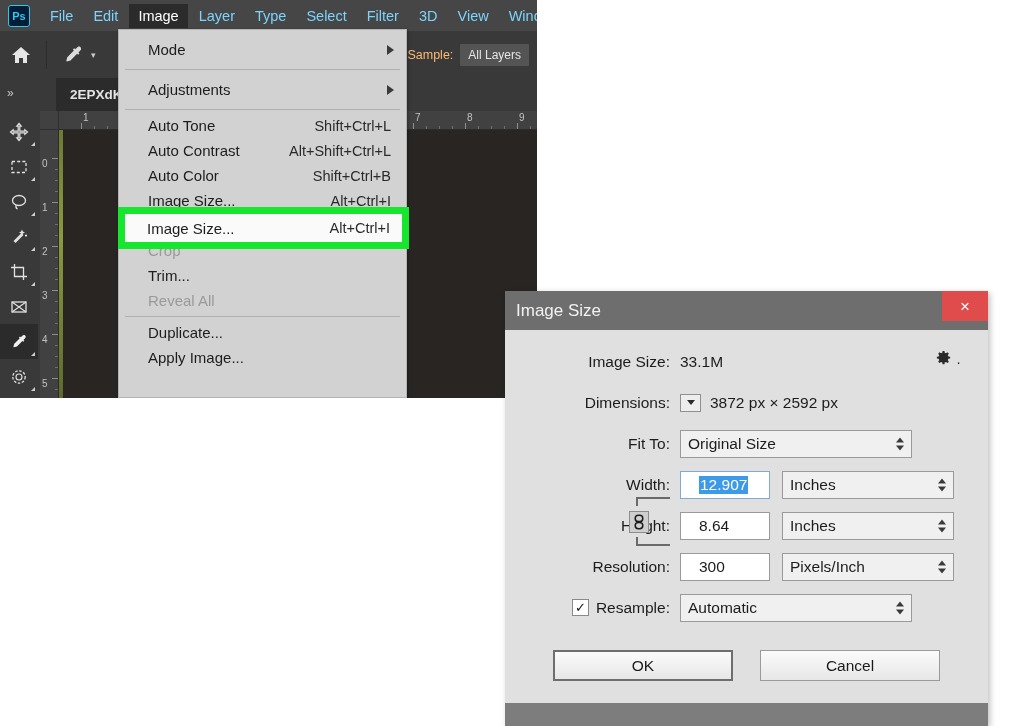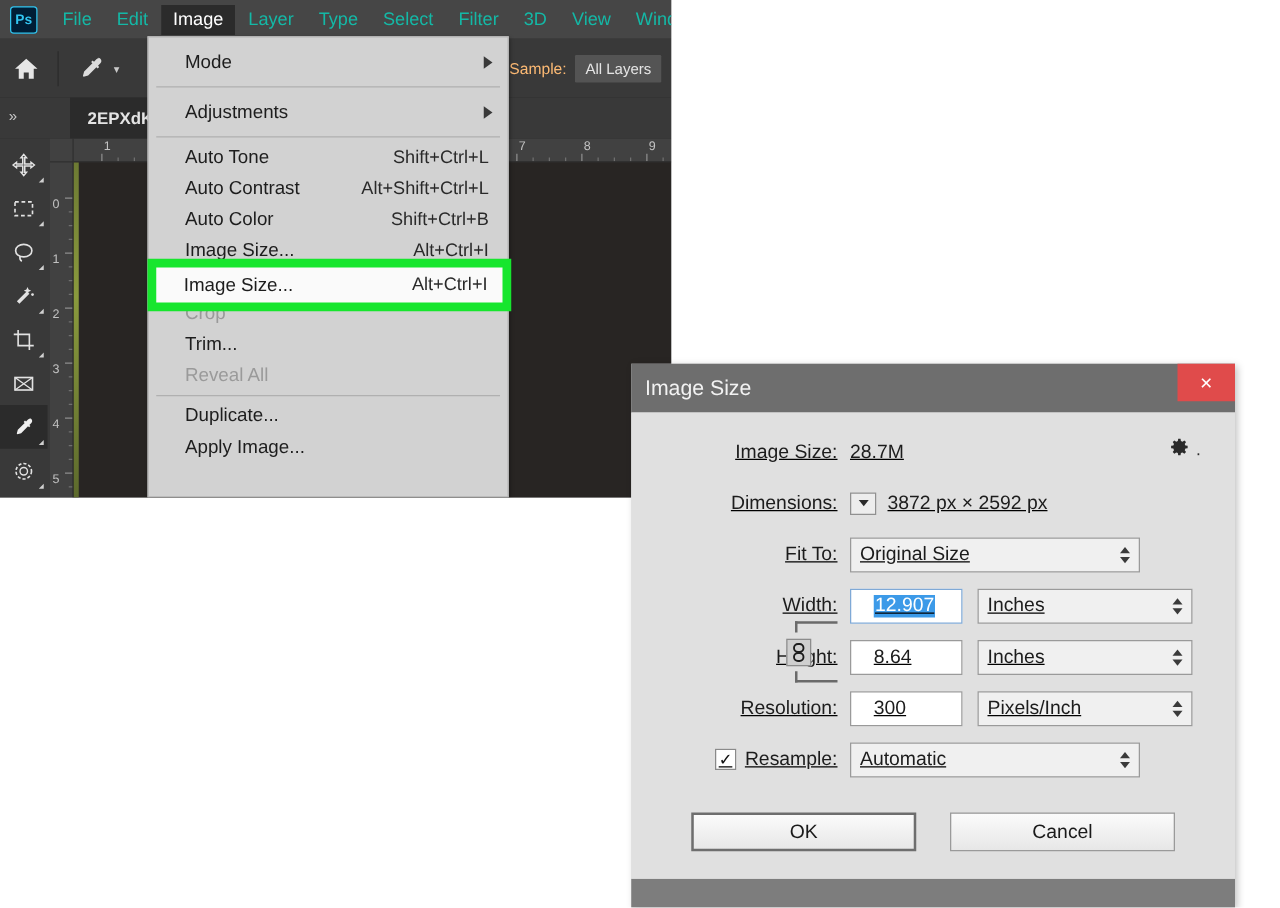--- a/index.html
+++ b/index.html
@@ -31,21 +31,21 @@
   .ps-logo {
     width: 22px; height: 22px; margin-left: 8px; margin-right: 10px;
     border: 1.5px solid #31c5f0; border-radius: 3px;
     background: #001e36;
     color: #31c5f0;
     font-size: 11px; font-weight: bold;
     display: flex; align-items: center; justify-content: center;
     flex: none;
   }
   .menu-item {
-    color: #14b8a6;
+    color: #7dd3fc;
     font-size: 14.5px;
     padding: 4px 9px;
     margin: 0 1px;
     white-space: nowrap;
     cursor: default;
     flex: none;
   }
   .menu-item.active { background: #2b2b2b; color: #ffffff; }
 
   
@@ -247,21 +247,20 @@
   }
   .dlg-footerbar {
     height: 23px; background: #7d7d7d;
   }
 
   .row {
     display: flex; align-items: center;
     height: 33px;
     margin-bottom: 8px;
     padding-left: 0;
-    text-decoration: underline;
   }
   .row-label {
     width: 175px;
     text-align: right;
     padding-right: 10px;
     font-size: 15.5px; color: #1c1c1c;
     white-space: nowrap;
   }
   .static-val { font-size: 15.5px; color: #1c1c1c; white-space: nowrap; }
 
@@ -609,21 +608,21 @@
       <div class="gear-icon">
         <svg width="17" height="17" viewBox="0 0 20 20" aria-hidden="true">
           <path d="M10 6.4a3.6 3.6 0 1 0 0 7.2 3.6 3.6 0 0 0 0-7.2zm0 2a1.6 1.6 0 1 1 0 3.2 1.6 1.6 0 0 1 0-3.2z" fill="#2a2a2a"></path>
           <path d="M8.9 1.2h2.2l.35 2.1 1.5.62 1.75-1.2 1.56 1.56-1.2 1.75.62 1.5 2.1.35v2.2l-2.1.35-.62 1.5 1.2 1.75-1.56 1.56-1.75-1.2-1.5.62-.35 2.1H8.9l-.35-2.1-1.5-.62-1.75 1.2-1.56-1.56 1.2-1.75-.62-1.5-2.1-.35v-2.2l2.1-.35.62-1.5-1.2-1.75L5.3 2.72l1.75 1.2 1.5-.62z" fill="#2a2a2a"></path>
         </svg>
         <span style="font-size:14px;line-height:1;">·</span>
       </div>
 
       <div class="row">
         <div class="row-label">Image Size:</div>
-        <div class="static-val">28.7M</div>
+        <div class="static-val">33.1M</div>
       </div>
 
       <div class="row">
         <div class="row-label">Dimensions:</div>
         <div class="dim-toggle">
             <i class="car"></i>
           </div>
         <div class="static-val">3872 px  ×  2592 px</div>
       </div>
 

